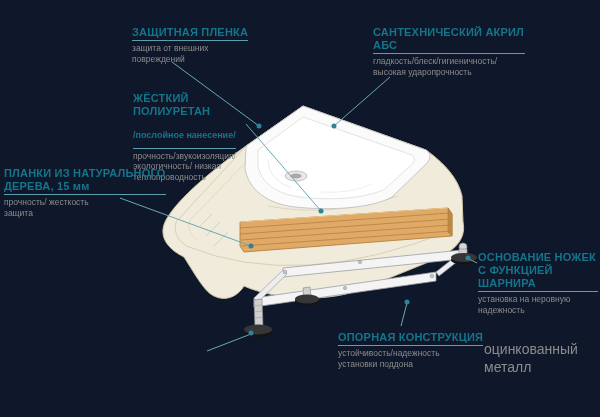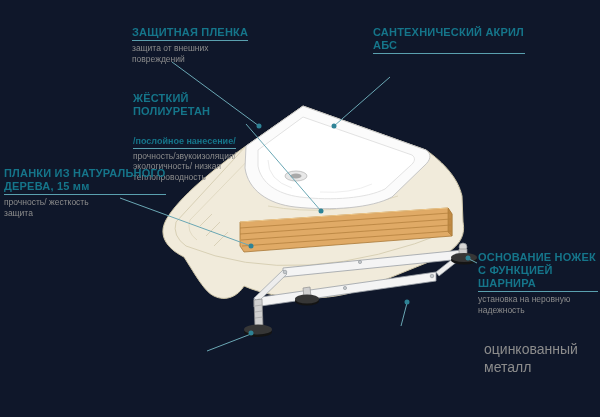--- a/index.html
+++ b/index.html
@@ -11,21 +11,21 @@
   .callout{position:absolute;z-index:5;}
   .callout .title{
     color:#15758a;font-weight:bold;font-size:11px;line-height:1.18;
     letter-spacing:.2px;
   }
   .callout .title.underlined{
     display:inline-block;border-bottom:1px solid #5aa0af;padding-bottom:1px;
   }
   .callout .note{
     color:#15758a;font-weight:bold;font-size:9px;line-height:1.2;
-    display:inline-block;border-bottom:1px solid #5aa0af;padding-bottom:1px;margin-top:18px;
+    display:inline-block;border-bottom:1px solid #5aa0af;padding-bottom:7px;margin-top:12px;
   }
   .callout .sub{
     color:#8c8c8c;font-size:8.5px;line-height:1.25;margin-top:2px;
   }
   .nowrap{white-space:nowrap;}
   .gray-note{
     position:absolute;z-index:5;color:#8c8c8c;font-size:14px;line-height:1.25;
   }
 </style>
 </head>
@@ -121,35 +121,40 @@
     </g>
   </svg>
 
   <div class="callout" style="left:132px;top:22px;width:120px;">
     <div class="title underlined nowrap">ЗАЩИТНАЯ ПЛЕНКА</div>
     <div class="sub" style="width:92px;">защита от внешних повреждений</div>
   </div>
 
   <div class="callout" style="left:373px;top:26px;width:152px;">
     <div class="title underlined">САНТЕХНИЧЕСКИЙ АКРИЛ АБС</div>
+    <div class="sub" style="width:150px;">гладкость/блеск/гигиеничность/ высокая ударопрочность</div>
   </div>
 
   <div class="callout" style="left:133px;top:92px;width:115px;">
     <div class="title" style="width:95px;">ЖЁСТКИЙ ПОЛИУРЕТАН</div>
     <div class="note">/послойное нанесение/</div>
     <div class="sub" style="width:112px;">прочность/звукоизоляция/ экологичность/ низкая теплопроводность</div>
   </div>
 
   <div class="callout" style="left:4px;top:167px;width:162px;">
     <div class="title underlined">ПЛАНКИ ИЗ НАТУРАЛЬНОГО ДЕРЕВА, 15 мм</div>
     <div class="sub" style="width:85px;">прочность/ жесткость защита</div>
   </div>
 
   <div class="callout" style="left:478px;top:251px;width:120px;">
     <div class="title underlined">ОСНОВАНИЕ НОЖЕК С ФУНКЦИЕЙ ШАРНИРА</div>
     <div class="sub" style="width:105px;">установка на неровную надежность</div>
   </div>
 
 
+  <div class="callout" style="left:338px;top:327px;width:150px;">
+    <div class="title underlined nowrap">ОПОРНАЯ КОНСТРУКЦИЯ</div>
+    <div class="sub" style="width:115px;">устойчивость/надежность установки поддона</div>
+  </div>
 
   <div class="gray-note" style="left:484px;top:341px;width:70px;">оцинкованный металл</div>
 
 </div>
 
 </body></html>

